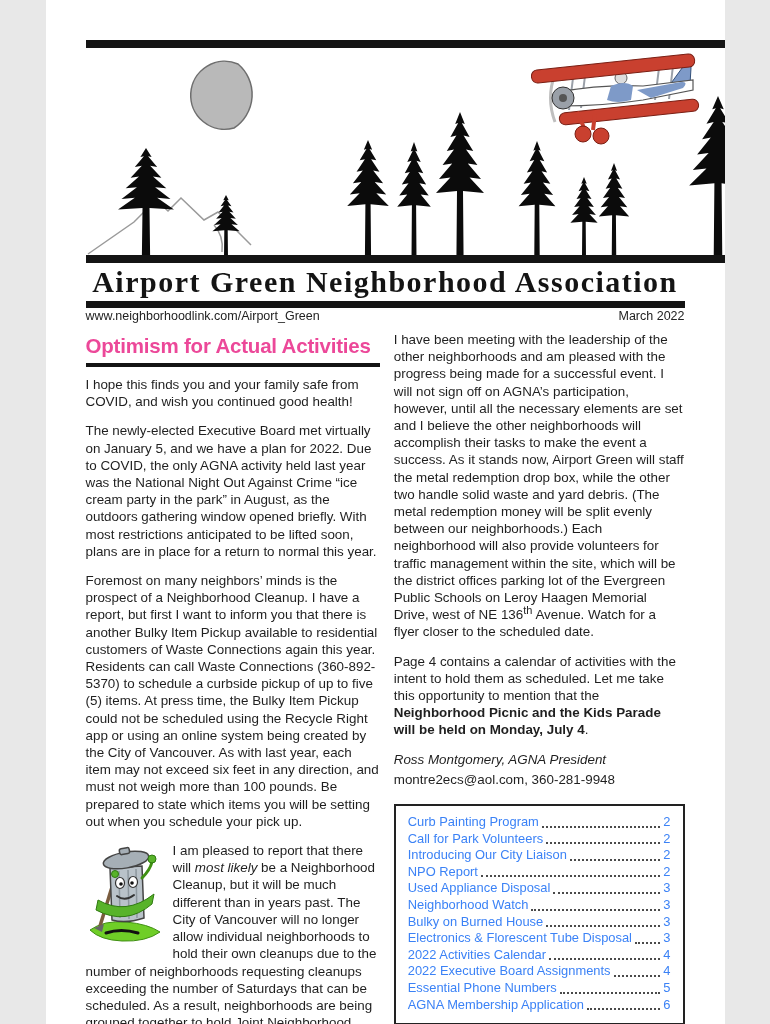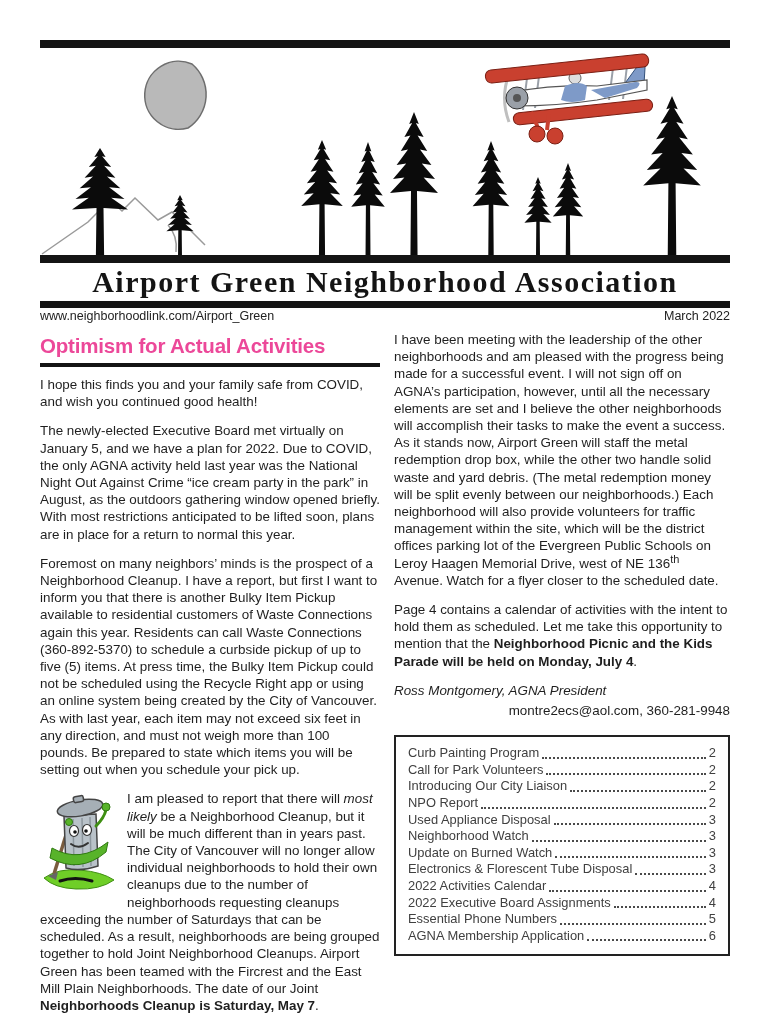--- a/index.html
+++ b/index.html
@@ -1,17 +1,17 @@
 <!DOCTYPE html>
 <html><head>
 <meta charset="utf-8">
 <style>
   html,body{margin:0;padding:0;background:#e8e8e8;}
   .page{
-    width:770px;height:1024px;box-sizing:border-box;
+    width:679px;height:1024px;box-sizing:border-box;
     background:#ffffff;margin:0 auto;padding:40px;
     font-family:"Liberation Sans",sans-serif;color:#1f1f1f;
     position:relative;overflow:hidden;
   }
   .masthead-art{display:block;width:690px;height:225px;}
   .masthead-title{
     font-family:"Liberation Serif","DejaVu Serif",serif;font-weight:bold;
     font-size:30px;letter-spacing:1.5px;text-align:center;color:#141414;
     margin-top:1px;line-height:32px;
   }
@@ -20,26 +20,26 @@
   .columns{display:flex;gap:14px;margin-top:8px;}
   .col-left{width:340px;}
   .col-right{width:336px;}
   .article-heading{font-size:20.5px;font-weight:bold;margin:3px 0 0;color:#ec4899;letter-spacing:-0.2px;}
   .heading-rule{height:4px;background:#141414;margin:5px 0 9px;}
   p.body-p{font-size:13.4px;line-height:17.2px;margin:0 0 12px;}
   p.body-p em{font-style:italic;}
   p.body-p strong{font-weight:bold;}
   sup{font-size:11px;line-height:0;vertical-align:super;}
   .byline{font-style:italic;margin-bottom:3px !important;}
-  .contact{margin-bottom:0 !important;text-align:right;}
+  .contact{margin-bottom:0 !important;}
   .mascot{float:left;width:78px;height:102px;margin:2px 9px 0 0;}
   .mascot svg{display:block;width:78px;height:102px;}
   .toc-box{border:2px solid #222;padding:8px 12px 10px;margin-top:16px;}
   .toc-title{font-size:16.5px;font-weight:bold;margin:2px 0 7px;color:#111;}
-  .toc-row{display:flex;align-items:flex-end;font-size:12.9px;line-height:16.6px;color:#404040;}
+  .toc-row{display:flex;align-items:flex-end;font-size:12.9px;line-height:16.6px;color:#3b82f6;}
   .toc-dots{flex:1;border-bottom:2px dotted #4a4a4a;margin:0 3px 3px 3px;}
 </style>
 </head>
 <body>
 
 <div class="page">
 
   <svg class="masthead-art" viewBox="0 0 690 225" xmlns="http://www.w3.org/2000/svg">
     <defs>
       <path id="pine" fill="#0b0b0b" d="M50,0 L58,24 L53,22 L66,50 L56,47 L72,78 L60,75 L79,106 L63,103 L85,134 L66,131 L90,162 L55,158 L56,300 L44,300 L45,158 L10,162 L34,131 L15,134 L37,103 L21,106 L40,75 L28,78 L44,47 L34,50 L47,22 L42,24 Z"></path>
@@ -177,21 +177,21 @@
             <span>Used Appliance Disposal</span>
             <span class="toc-dots"></span>
             <span>3</span>
           </div>
         <div class="toc-row">
             <span>Neighborhood Watch</span>
             <span class="toc-dots"></span>
             <span>3</span>
           </div>
         <div class="toc-row">
-            <span>Update on Burned Watch</span>
+            <span>Bulky on Burned House</span>
             <span class="toc-dots"></span>
             <span>3</span>
           </div>
         <div class="toc-row">
             <span>Electronics &amp; Florescent Tube Disposal</span>
             <span class="toc-dots"></span>
             <span>3</span>
           </div>
         <div class="toc-row">
             <span>2022 Activities Calendar</span>

